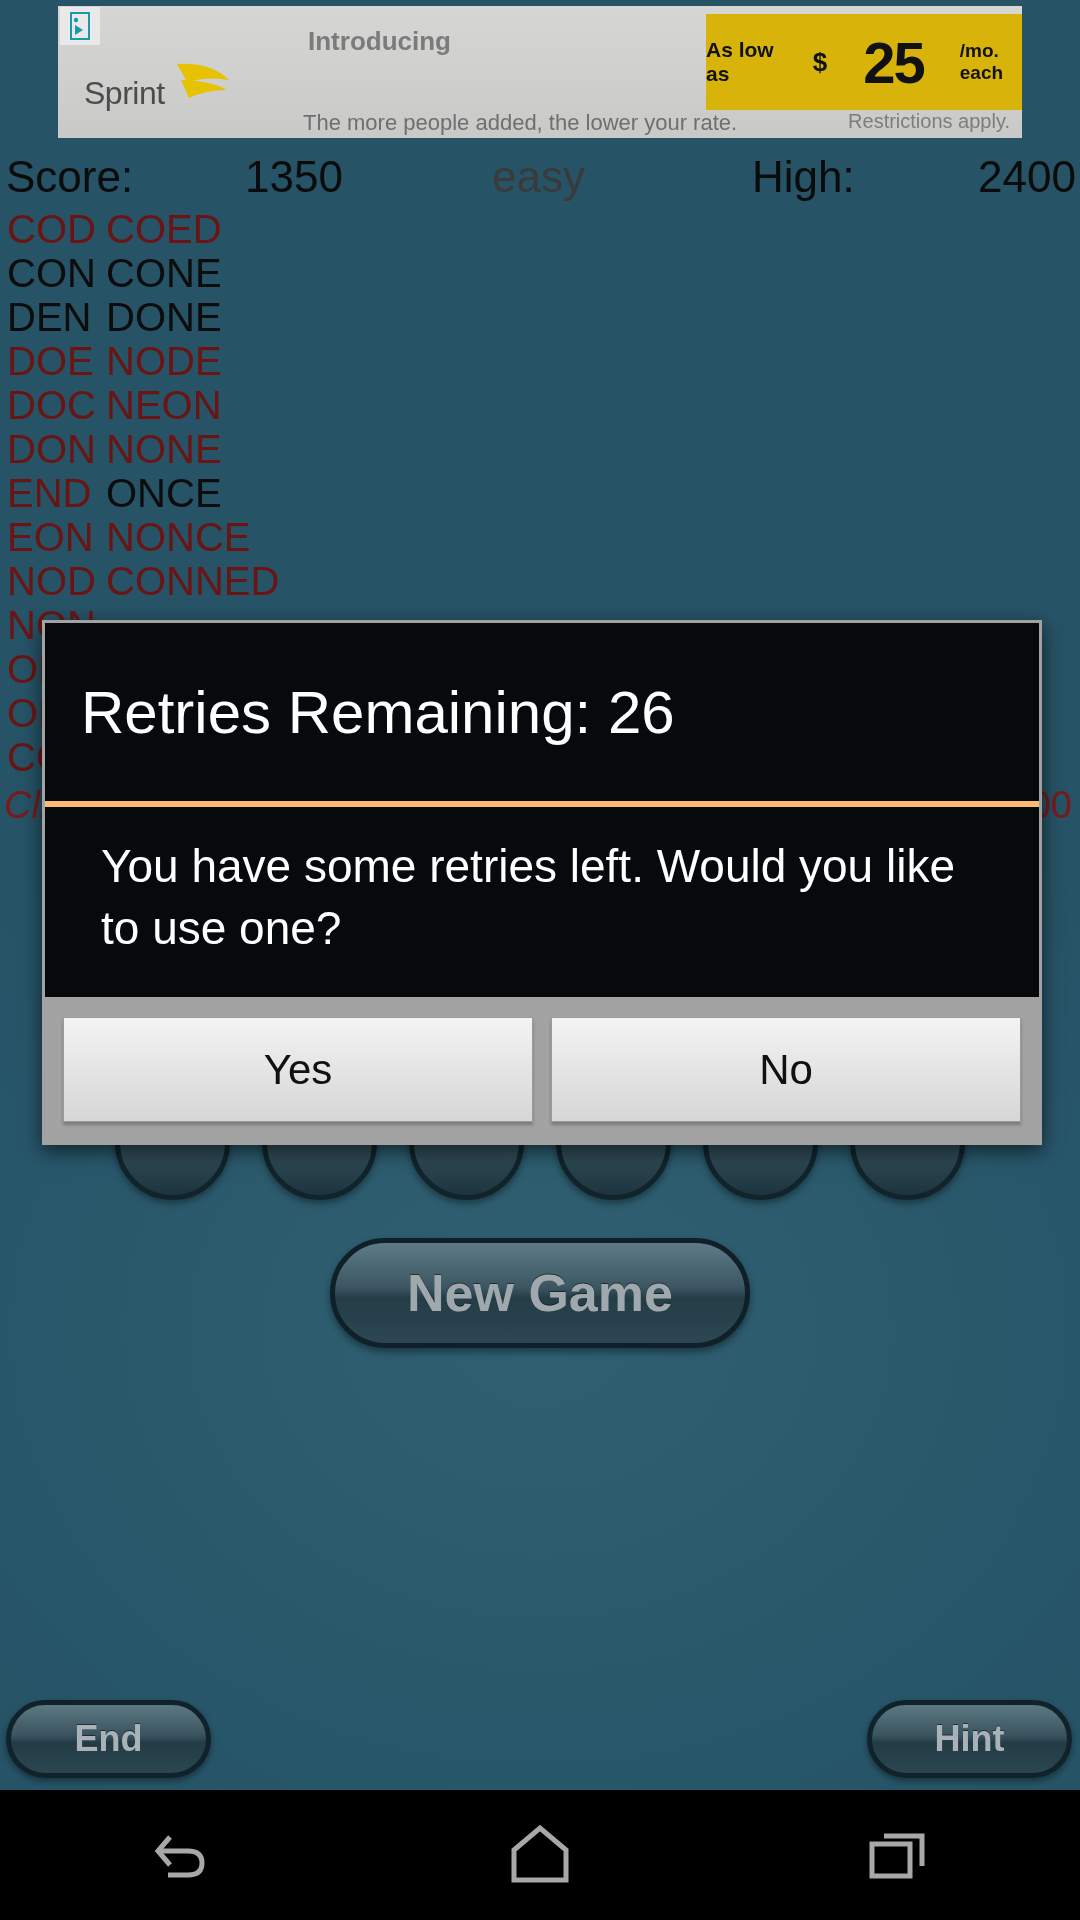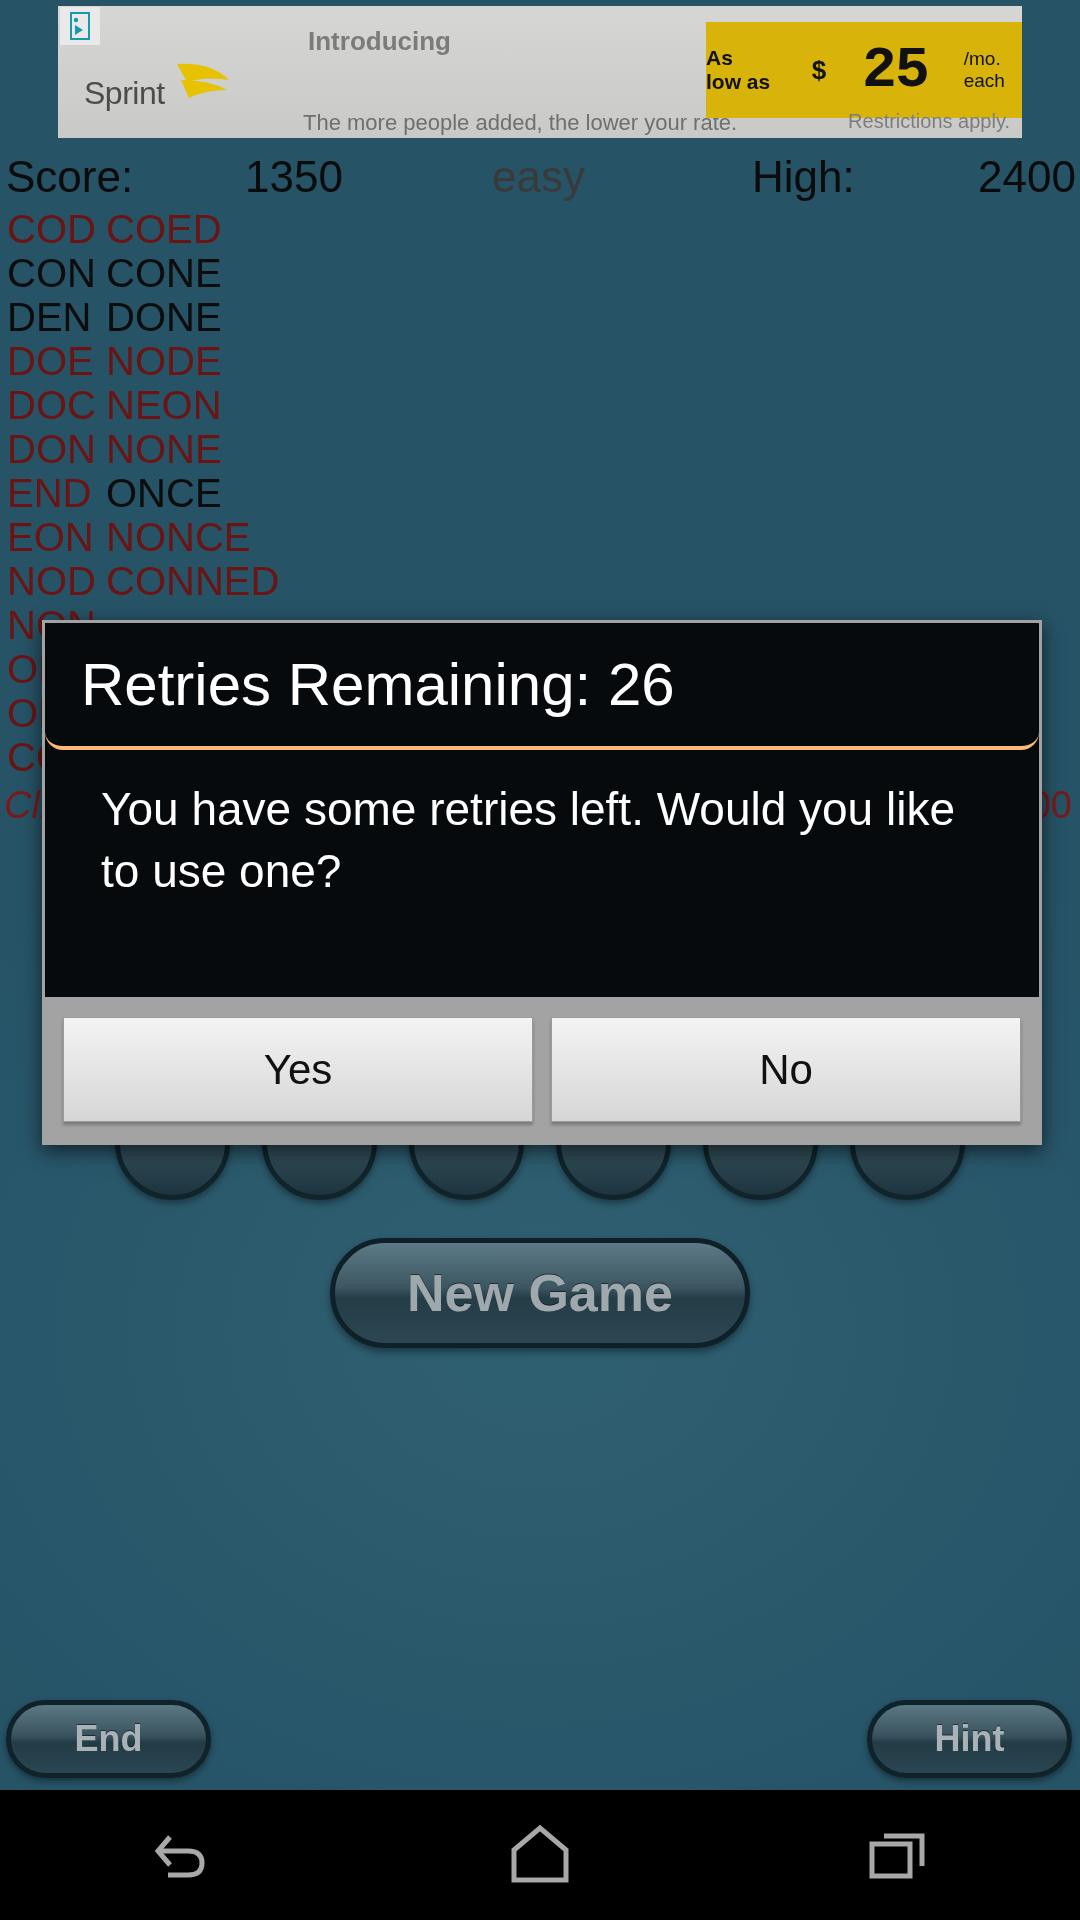--- a/index.html
+++ b/index.html
@@ -47,28 +47,28 @@
     position:absolute; left:243px; top:42px;
     font-size:54px; line-height:58px; font-weight:bold; color:#8b8b8b;
     letter-spacing:-1px; white-space:nowrap;
   }
   #ad .headline b{ color:#1d1d1d; }
   #ad .subline{
     position:absolute; left:245px; top:104px;
     font-size:22px; color:#6f6f6f; white-space:nowrap;
   }
   #ad .price{
-    position:absolute; right:0; top:16px; width:316px; height:96px;
+    position:absolute; right:0; top:8px; width:316px; height:96px;
     background:#d8b40b; color:#111;
     display:flex; align-items:center; justify-content:center;gap:36px;
   }
   #ad .price .low{ font-size:21px; font-weight:bold; margin-right:2px; }
   #ad .price .dollar{ font-size:26px; font-weight:bold; vertical-align:super; }
-  #ad .price .amt{ font-size:58px; font-weight:bold; letter-spacing:-2px;font-family:Liberation Mono, monospace; }
-  #ad .price .mo{ font-size:19px; font-weight:normal; }
+  #ad .price .amt{ font-size:58px; font-weight:bold; letter-spacing:-2px; }
+  #ad .price .mo{ font-size:19px; font-weight:bold; }
   #ad .restrict{
     position:absolute; right:12px; top:104px;
     font-size:20px; color:#7d7d7d; white-space:nowrap;
   }
 
   
   #scorerow{
     position:absolute; left:0; top:152px; width:1080px; height:48px;
     color:#0b0b0b; font-size:44px; white-space:nowrap;
   }
@@ -149,26 +149,25 @@
 
   
   #dialog{
     position:absolute; left:42px; top:620px; width:1000px; height:525px;
     background:#060a0c;
     border:3px solid #a2a2a2;
     box-shadow:0 6px 18px rgba(0,0,0,.6);
     z-index:50;
   }
   #dlg-title{
-    height:127px;
+    height:184px;
     display:flex; align-items:center;
     padding:0 0 0 36px;
     color:#fff; font-size:60px;
-    border-bottom:4px solid #fdba74;
-    border-radius:18px;
+    border-bottom:6px solid #fdba74;
   }
   #dlg-body{
     height:232px;
     padding:28px 42px 0 56px;
     color:#fff; font-size:46px; line-height:62px;
   }
   #dlg-buttons{
     position:absolute; left:0; bottom:0; width:100%; height:145px;
     background:#a3a3a3;
     display:flex; align-items:center; justify-content:space-between;

